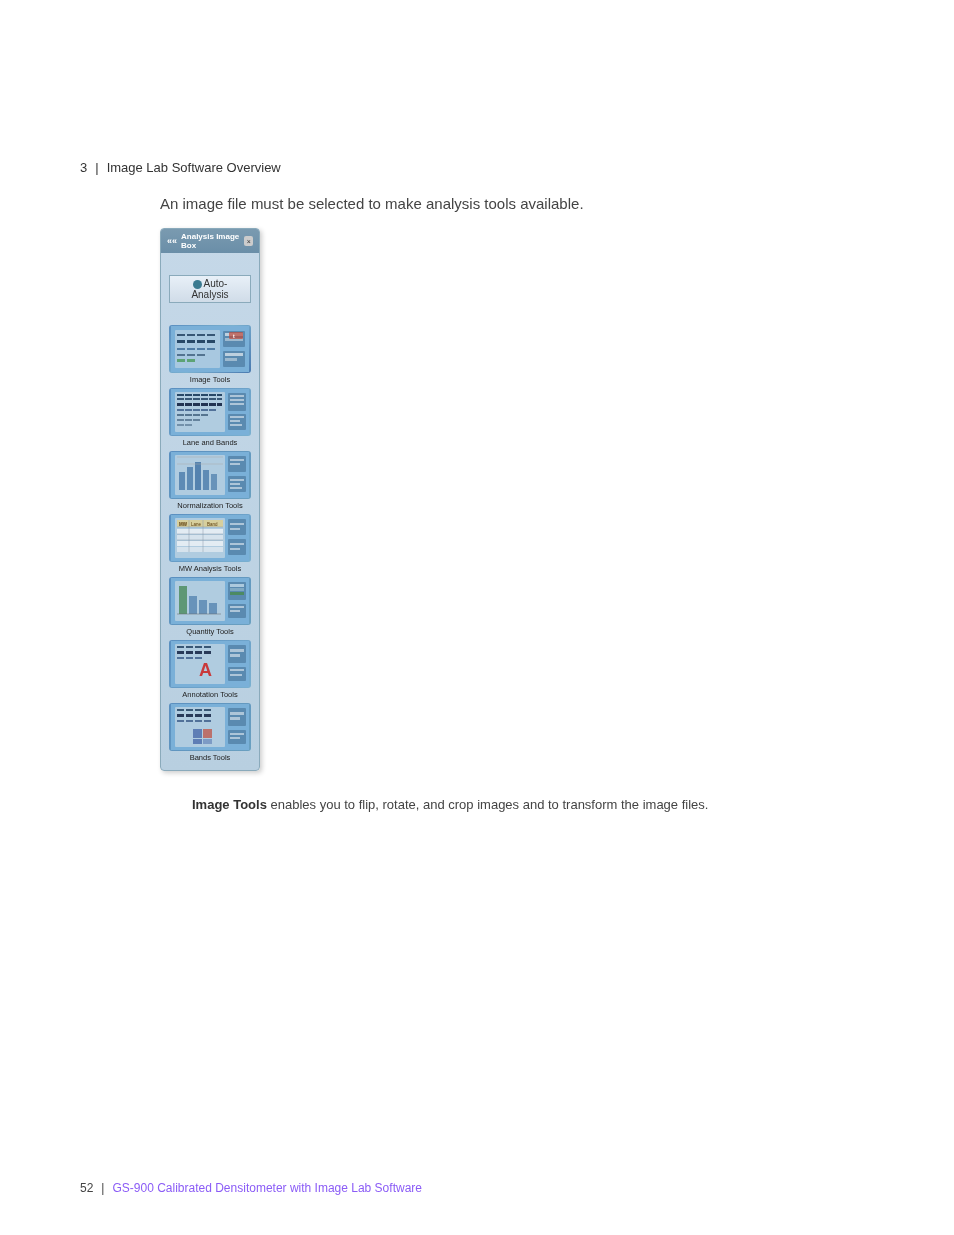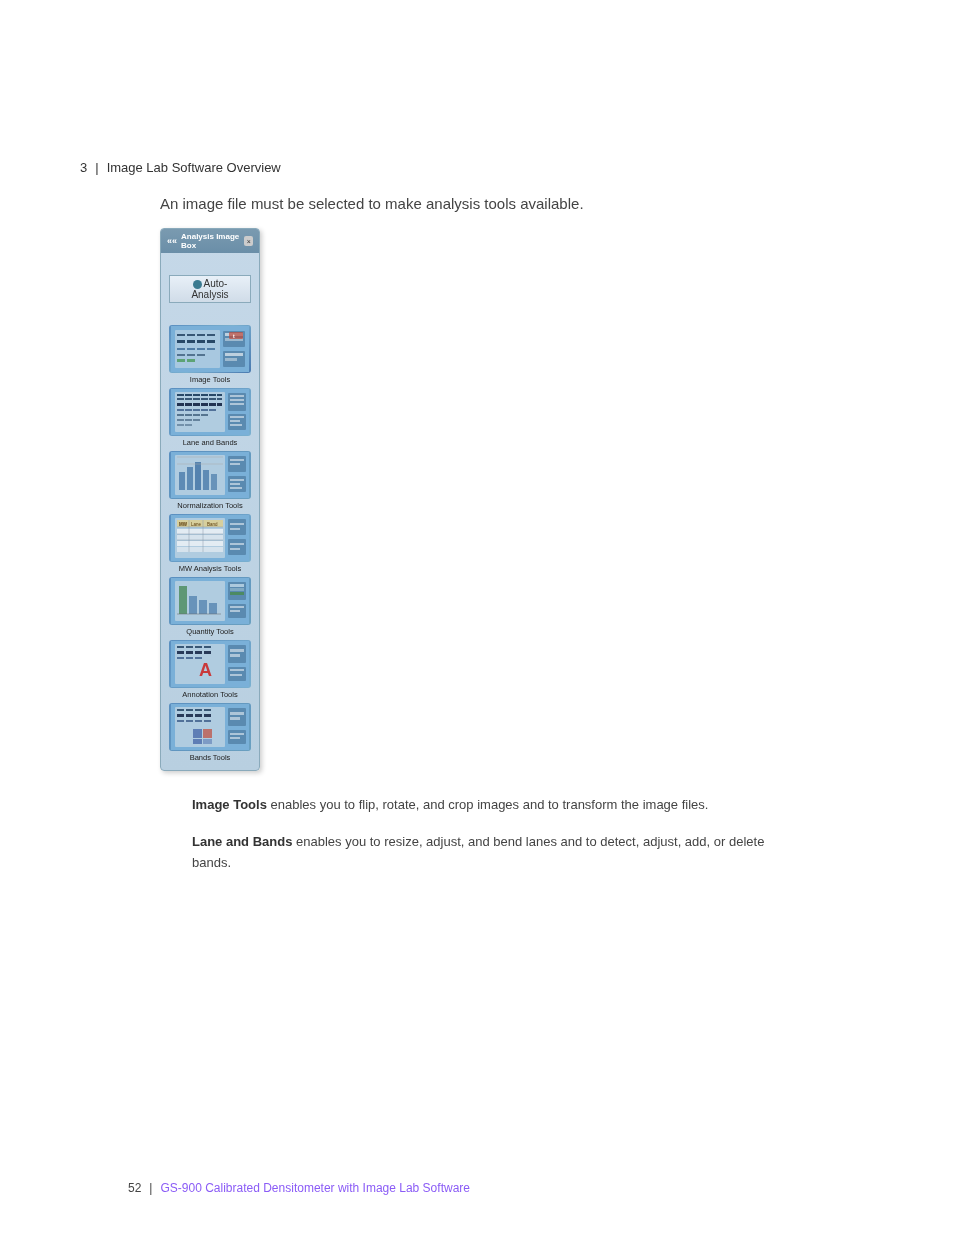--- a/index.html
+++ b/index.html
@@ -221,21 +221,20 @@
 
     
     .page-footer {
       position: absolute;
       bottom: 40px;
       left: 80px;
       display: flex;
       align-items: center;
       font-size: 12px;
       color: #444;
-      margin-left: 48px;
     }
 
     .footer-number {
       margin-right: 8px;
     }
 
     .footer-separator {
       margin-right: 8px;
     }
 
@@ -521,23 +520,20 @@
       </div>
 
     </div>
   </div>
 
   
   <div class="description-block">
     <span class="bold-term">Image Tools</span><span> enables you to flip, rotate, and crop images and to transform the image files.</span>
   </div>
 
-  <div class="description-block">
-    <span class="bold-term">Lane and Bands</span><span> enables you to resize, adjust, and bend lanes and to detect, adjust, add, or delete bands.</span>
-  </div>
 
   
   <div class="page-footer">
     <span class="footer-number">52</span>
     <span class="footer-separator">|</span>
     <span class="footer-title">GS-900 Calibrated Densitometer with Image Lab Software</span>
   </div>
 
 </div>
 

